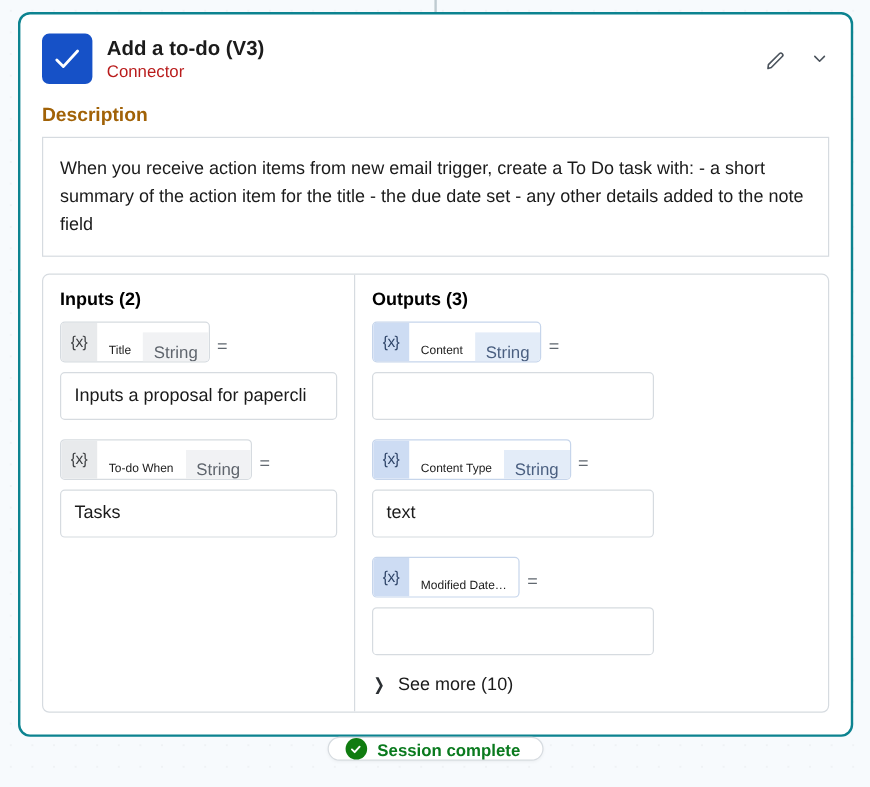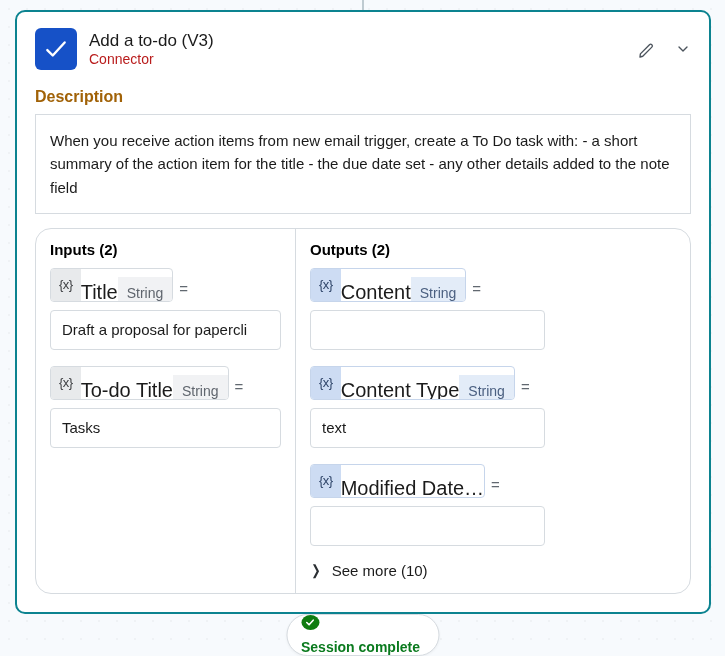--- a/index.html
+++ b/index.html
@@ -48,42 +48,42 @@
     height: 42px;
     border-radius: 6px;
     background: #1651c7;
     display: flex;
     align-items: center;
     justify-content: center;
     flex-shrink: 0;
   }
   .app-icon svg { width: 26px; height: 26px; }
   .titles { flex: 1; line-height: 1.25; }
-  .title { font-size: 17px; font-weight: 400; color: #1b1b1b; }
+  .title { font-size: 17px; font-weight: 700; color: #1b1b1b; }
   .subtitle { font-size: 14px; color: #b91c1c; }
   .hdr-actions { display: flex; align-items: center; gap: 18px; color: #4b535c; }
   .icon-btn { cursor: pointer; display:flex; align-items:center; justify-content:center; }
   .section-label {
     font-size: 16px; font-weight: 600; color: #a16207;
     padding: 8px 18px 8px 18px;
   }
   .desc-box {
     margin: 0 18px 14px 18px;
     border: 1px solid #d6dbe0;
     border-radius: 0;
     padding: 14px 14px;
     font-size: 15px;
     color: #1b1b1b;
     line-height: 1.55;
   }
   .io-wrap {
     display: flex;
     margin: 0 18px 18px 18px;
     border: 1px solid #d6dbe0;
-    border-radius: 16px;
+    border-radius: 6px;
     overflow: hidden;
   }
   .io-col {
     flex: 1;
     padding: 12px 14px 14px 14px;
   }
   .io-col.inputs { border-right: 1px solid #d6dbe0; flex: 0 0 260px; }
   .io-col.outputs { flex: 1; }
   .io-title { font-size: 15px; font-weight: 600; margin-bottom: 10px; }
 
@@ -104,21 +104,21 @@
     color: #3d3f42;
     font-size: 13px;
     padding: 0 8px;
     height: 100%;
     display: flex; align-items: center;
     letter-spacing: -0.5px;
     flex-shrink: 0;
   }
   .param-label.out .param-chip { background: #cddcf3; color: #2f4569; }
   .param-name {
-    padding: 0 0; font-size: 20px; color: #1b1b1b;
+    padding: 0 10px; font-size: 10px; color: #1b1b1b;
     white-space: nowrap; overflow: hidden; text-overflow: ellipsis; margin-top: 15px;
   }
   .param-type {
     background: #f1f2f4; color: #5f656d; font-size: 14px;
     padding: 0 9px; height: 100%; display: flex; align-items: center;
     flex-shrink: 0;
     margin-top: 16px;
   }
   .param-label.out .param-type { background: #e3ecf8; color: #4a5f80; }
   .eq { color: #616870; margin: 0 6px; font-size: 15px; }
@@ -146,29 +146,28 @@
   .chev { font-size: 14px; color: #2b2f33; transform: scaleX(0.8); }
 
   .session-pill {
     position: absolute;
     left: 50%;
     transform: translateX(-50%);
     top: 614px;
     background: #fff;
     border: 1px solid #d6dbe0;
     border-radius: 22px;
-    height: 42px;
-    display: flex; align-items: flex-start;
+    height: 20px;
+    display: flex; align-items: flex-end;
     gap: 9px;
     padding: 0 18px 0 14px;
     font-size: 14px;
     font-weight: 600;
     color: #0a7a1e;
     box-shadow: 0 1px 3px rgba(0,0,0,0.05);
-    flex-direction: column;
   }
   .check {
     width: 18px; height: 18px; border-radius: 50%;
     background: #107c10; display:flex; align-items:center; justify-content:center;
   }
   .check svg { width: 11px; height: 11px; }
 </style>
 </head>
 <body>
 
@@ -211,35 +210,35 @@
       <div class="io-title">Inputs (2)</div>
 
       <div class="row">
         <span class="param-label">
           <span class="param-chip">{x}</span>
           <span class="param-name">Title</span>
           <span class="param-type">String</span>
         </span>
         <span class="eq">=</span>
       </div>
-      <div class="val-box">Draft a proposal for papercli</div>
+      <div class="val-box">Inputs a proposal for papercli</div>
 
       <div class="row">
         <span class="param-label">
           <span class="param-chip">{x}</span>
-          <span class="param-name">To-do Title</span>
+          <span class="param-name">To-do When</span>
           <span class="param-type">String</span>
         </span>
         <span class="eq">=</span>
       </div>
       <div class="val-box">Tasks</div>
     </div>
 
     <div class="io-col outputs">
-      <div class="io-title">Outputs (2)</div>
+      <div class="io-title">Outputs (3)</div>
 
       <div class="row">
         <span class="param-label out">
           <span class="param-chip">{x}</span>
           <span class="param-name">Content</span>
           <span class="param-type">String</span>
         </span>
         <span class="eq">=</span>
       </div>
       <div class="val-box"></div>

